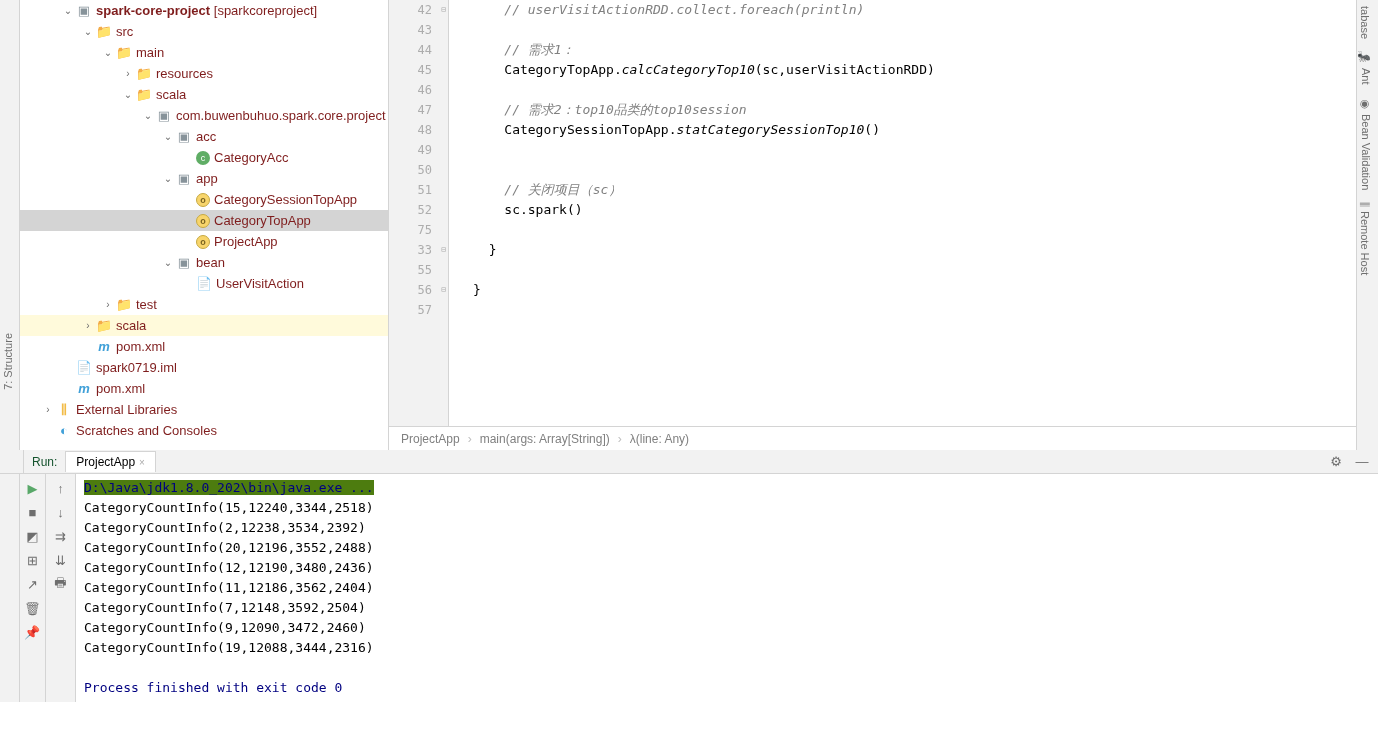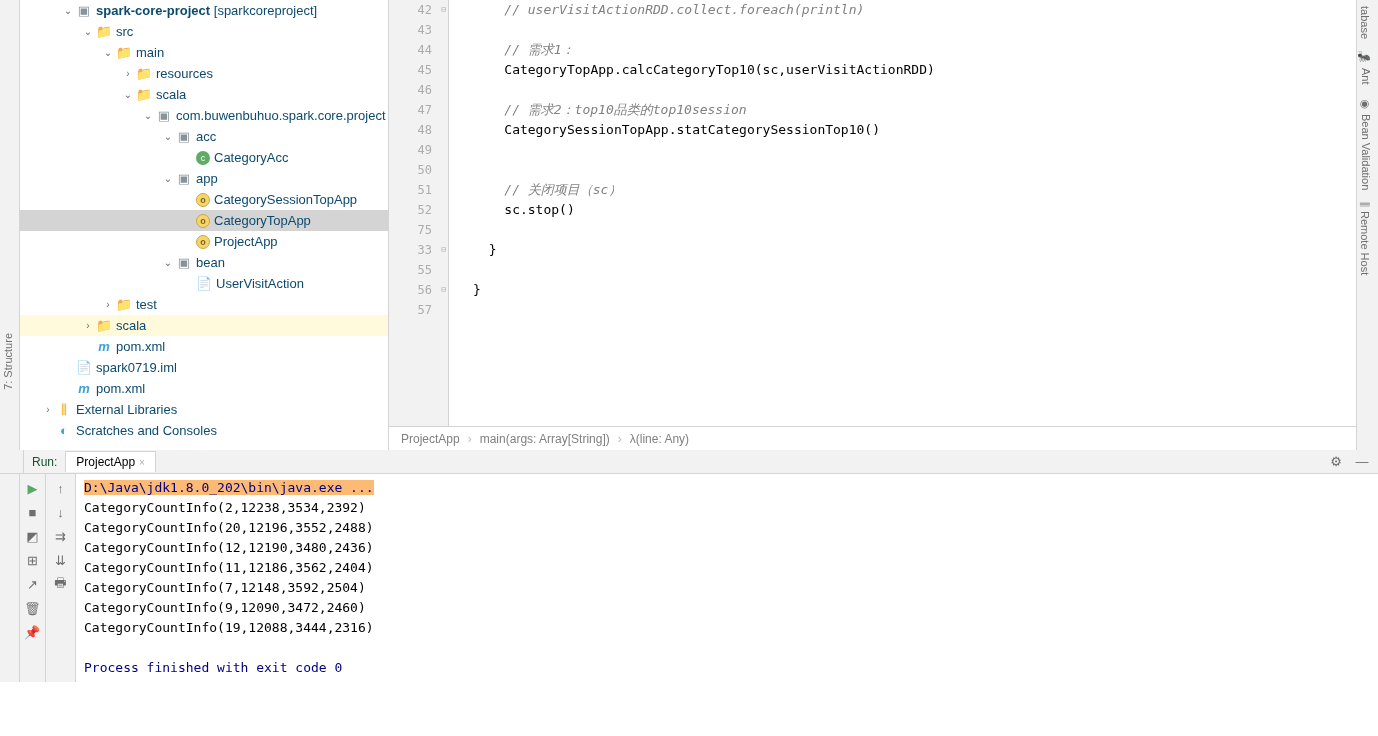--- a/index.html
+++ b/index.html
@@ -52,21 +52,21 @@
   font-size: 10px;
 }
 .tree-icon {
   width: 16px;
   height: 16px;
   display: inline-flex;
   align-items: center;
   justify-content: center;
   margin-right: 4px;
 }
-.tree-label { color: #0c4a6e; }
+.tree-label { color: #7f1d1d; }
 .tree-label .bold { font-weight: bold; }
 .folder-icon { color: #87939a; }
 .src-folder { color: #3e86a0; }
 .target-folder { color: #f28c3a; }
 .pkg-icon { color: #87939a; }
 .obj-icon {
   background: #f8d56b;
   border: 1px solid #c6a943;
   border-radius: 50%;
   width: 14px;
@@ -116,21 +116,21 @@
 }
 .code-area {
   flex: 1;
   font-family: "Consolas", monospace;
   font-size: 13px;
   padding-left: 24px;
   background: #fff;
 }
 .code-line { height: 20px; line-height: 20px; white-space: pre; }
 .comment { color: #808080; font-style: italic; }
-.method-call { }
+.method-call { font-style: italic; }
 .breadcrumb {
   position: absolute;
   bottom: 0;
   left: 0;
   right: 0;
   height: 24px;
   background: #fff;
   border-top: 1px solid #d4d4d4;
   display: flex;
   align-items: center;
@@ -209,21 +209,21 @@
 .tb-icon { width: 16px; height: 16px; display: flex; align-items: center; justify-content: center; color: #6e6e6e; font-size: 13px; cursor: pointer; }
 .tb-play { color: #59a869; }
 .console {
   flex: 1;
   font-family: "Consolas", monospace;
   font-size: 13px;
   padding: 4px 8px;
   background: #fff;
 }
 .console-line { height: 20px; line-height: 20px; }
-.console-cmd { background: #fdba74; text-align: right; }
+.console-cmd { background: #4d7c0f; text-align: right; }
 .console-navy { color: #000080; }
 .run-wrapper { flex: 1; display: flex; flex-direction: column; }
 </style>
 </head>
 <body>
 
 <div class="main-container">
   <div class="left-edge">
     <div class="left-edge-text">
       <span>7: Structure</span>
@@ -352,21 +352,21 @@
       <div class="code-line comment">    // userVisitActionRDD.collect.foreach(println)</div>
       <div class="code-line"></div>
       <div class="code-line comment">    // 需求1：</div>
       <div class="code-line"><span>    CategoryTopApp.</span><span class="method-call">calcCategoryTop10</span><span>(sc,userVisitActionRDD)</span></div>
       <div class="code-line"></div>
       <div class="code-line comment">    // 需求2：top10品类的top10session</div>
       <div class="code-line"><span>    CategorySessionTopApp.</span><span class="method-call">statCategorySessionTop10</span><span>()</span></div>
       <div class="code-line"></div>
       <div class="code-line"></div>
       <div class="code-line comment">    // 关闭项目（sc）</div>
-      <div class="code-line">    sc.stop()</div>
+      <div class="code-line">    sc.spark()</div>
       <div class="code-line"></div>
       <div class="code-line">  }</div>
       <div class="code-line"></div>
       <div class="code-line">}</div>
     </div>
     <div class="breadcrumb">
       <span>ProjectApp</span>
       <span class="breadcrumb-sep">›</span>
       <span>main(args: Array[String])</span>
       <span class="breadcrumb-sep">›</span>
@@ -417,20 +417,21 @@
     </div>
     <div class="run-toolbar-left2">
       <span class="tb-icon">↑</span>
       <span class="tb-icon">↓</span>
       <span class="tb-icon">⇉</span>
       <span class="tb-icon">⇊</span>
       <span class="tb-icon">🖶</span>
     </div>
     <div class="console">
       <div class="console-line"><span class="console-cmd console-navy">D:\Java\jdk1.8.0_202\bin\java.exe ...</span></div>
+      <div class="console-line">CategoryCountInfo(15,12240,3344,2518)</div>
       <div class="console-line">CategoryCountInfo(2,12238,3534,2392)</div>
       <div class="console-line">CategoryCountInfo(20,12196,3552,2488)</div>
       <div class="console-line">CategoryCountInfo(12,12190,3480,2436)</div>
       <div class="console-line">CategoryCountInfo(11,12186,3562,2404)</div>
       <div class="console-line">CategoryCountInfo(7,12148,3592,2504)</div>
       <div class="console-line">CategoryCountInfo(9,12090,3472,2460)</div>
       <div class="console-line">CategoryCountInfo(19,12088,3444,2316)</div>
       <div class="console-line"></div>
       <div class="console-line console-navy">Process finished with exit code 0</div>
     </div>

